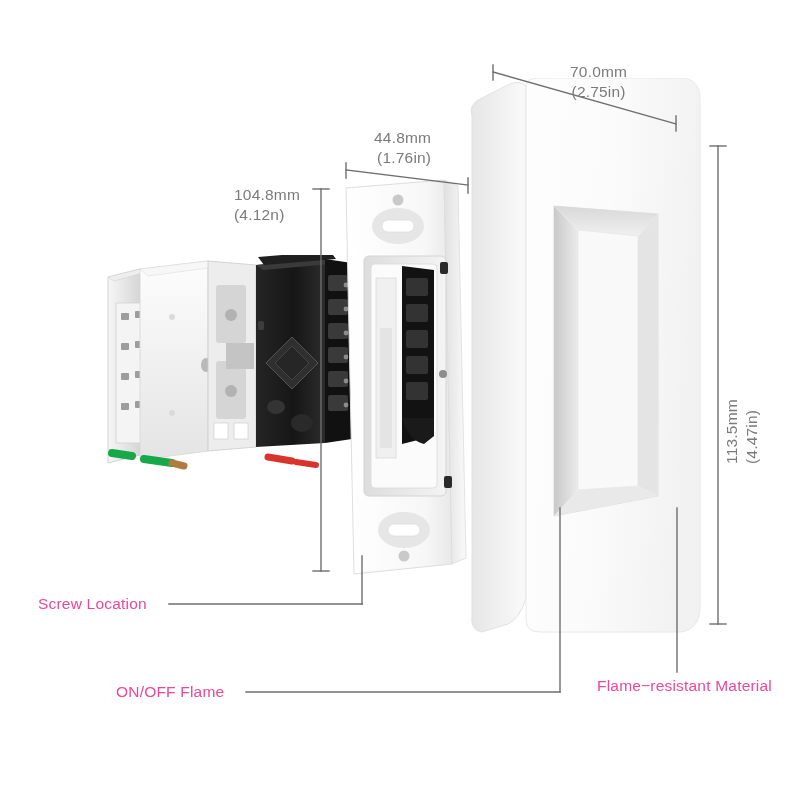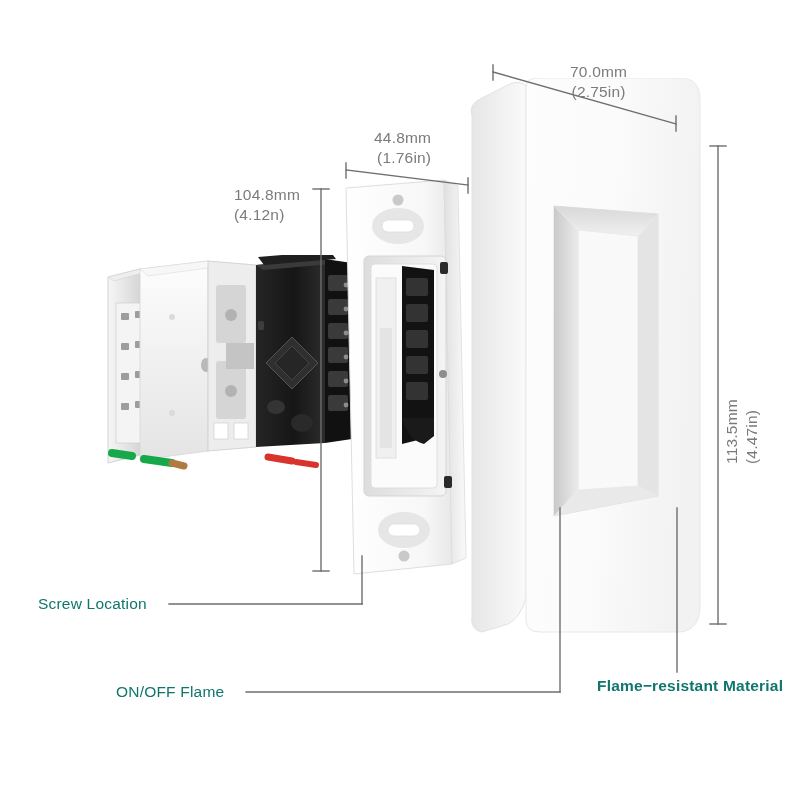--- a/index.html
+++ b/index.html
@@ -20,21 +20,21 @@
   .dim-label {
     position: absolute;
     color: #7b7b7b;
     font-size: 15.5px;
     line-height: 20px;
     white-space: pre-line;
     letter-spacing: 0.2px;
   }
   .callout-label {
     position: absolute;
-    color: #0f766e;
+    color: #ec4899;
     font-size: 15.5px;
     line-height: 20px;
     white-space: nowrap;
     letter-spacing: 0.2px;
   }
   .vert-label {
     position: absolute;
     color: #7b7b7b;
     font-size: 15.5px;
     line-height: 20px;
@@ -321,15 +321,15 @@
   <div class="dim-label" style="left:234px; top:185px; text-align:left;">104.8mm
 (4.12n)</div>
 
   <div class="vert-label" style="left:722px; top:464px; text-align:left;">113.5mm
 (4.47in)</div>
 
   <div class="callout-label" style="left:38px; top:594px;">Screw Location</div>
 
   <div class="callout-label" style="left:116px; top:682px;">ON/OFF Flame</div>
 
-  <div class="callout-label" style="left:597px; top:676px;font-weight:bold;">Flame−resistant Material</div>
+  <div class="callout-label" style="left:597px; top:676px;">Flame−resistant Material</div>
 
 </div>
 
 </body></html>

